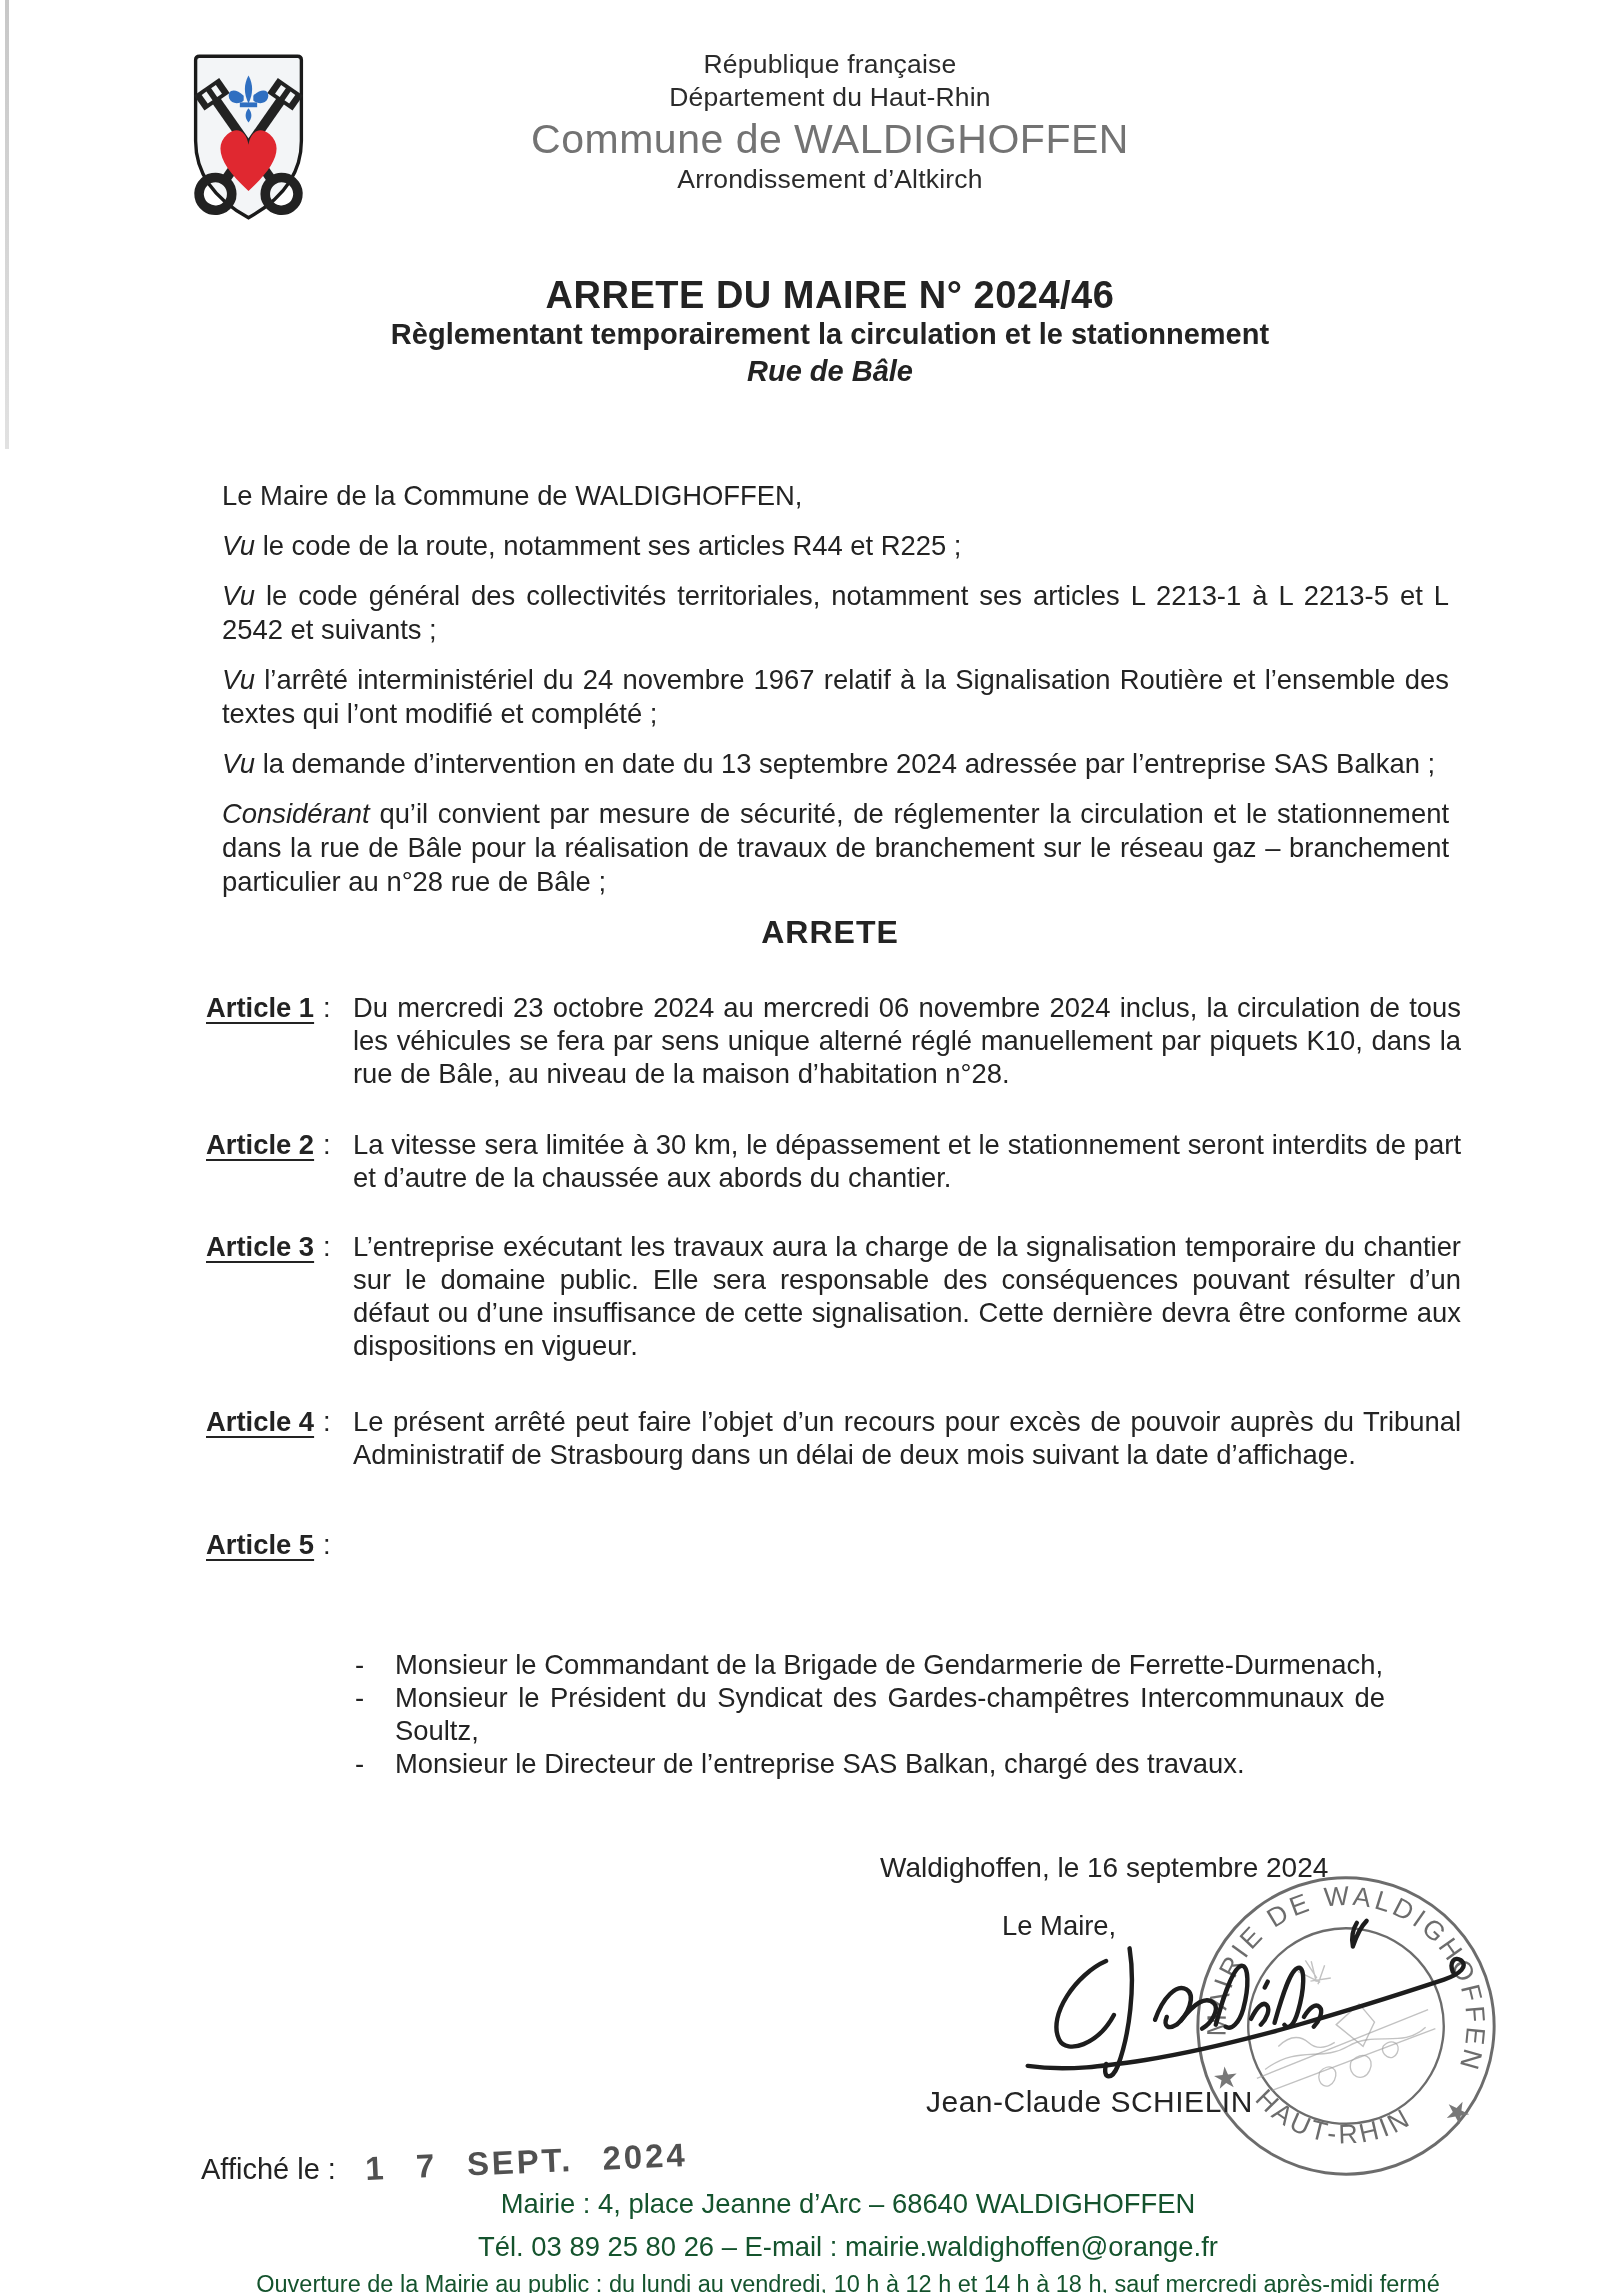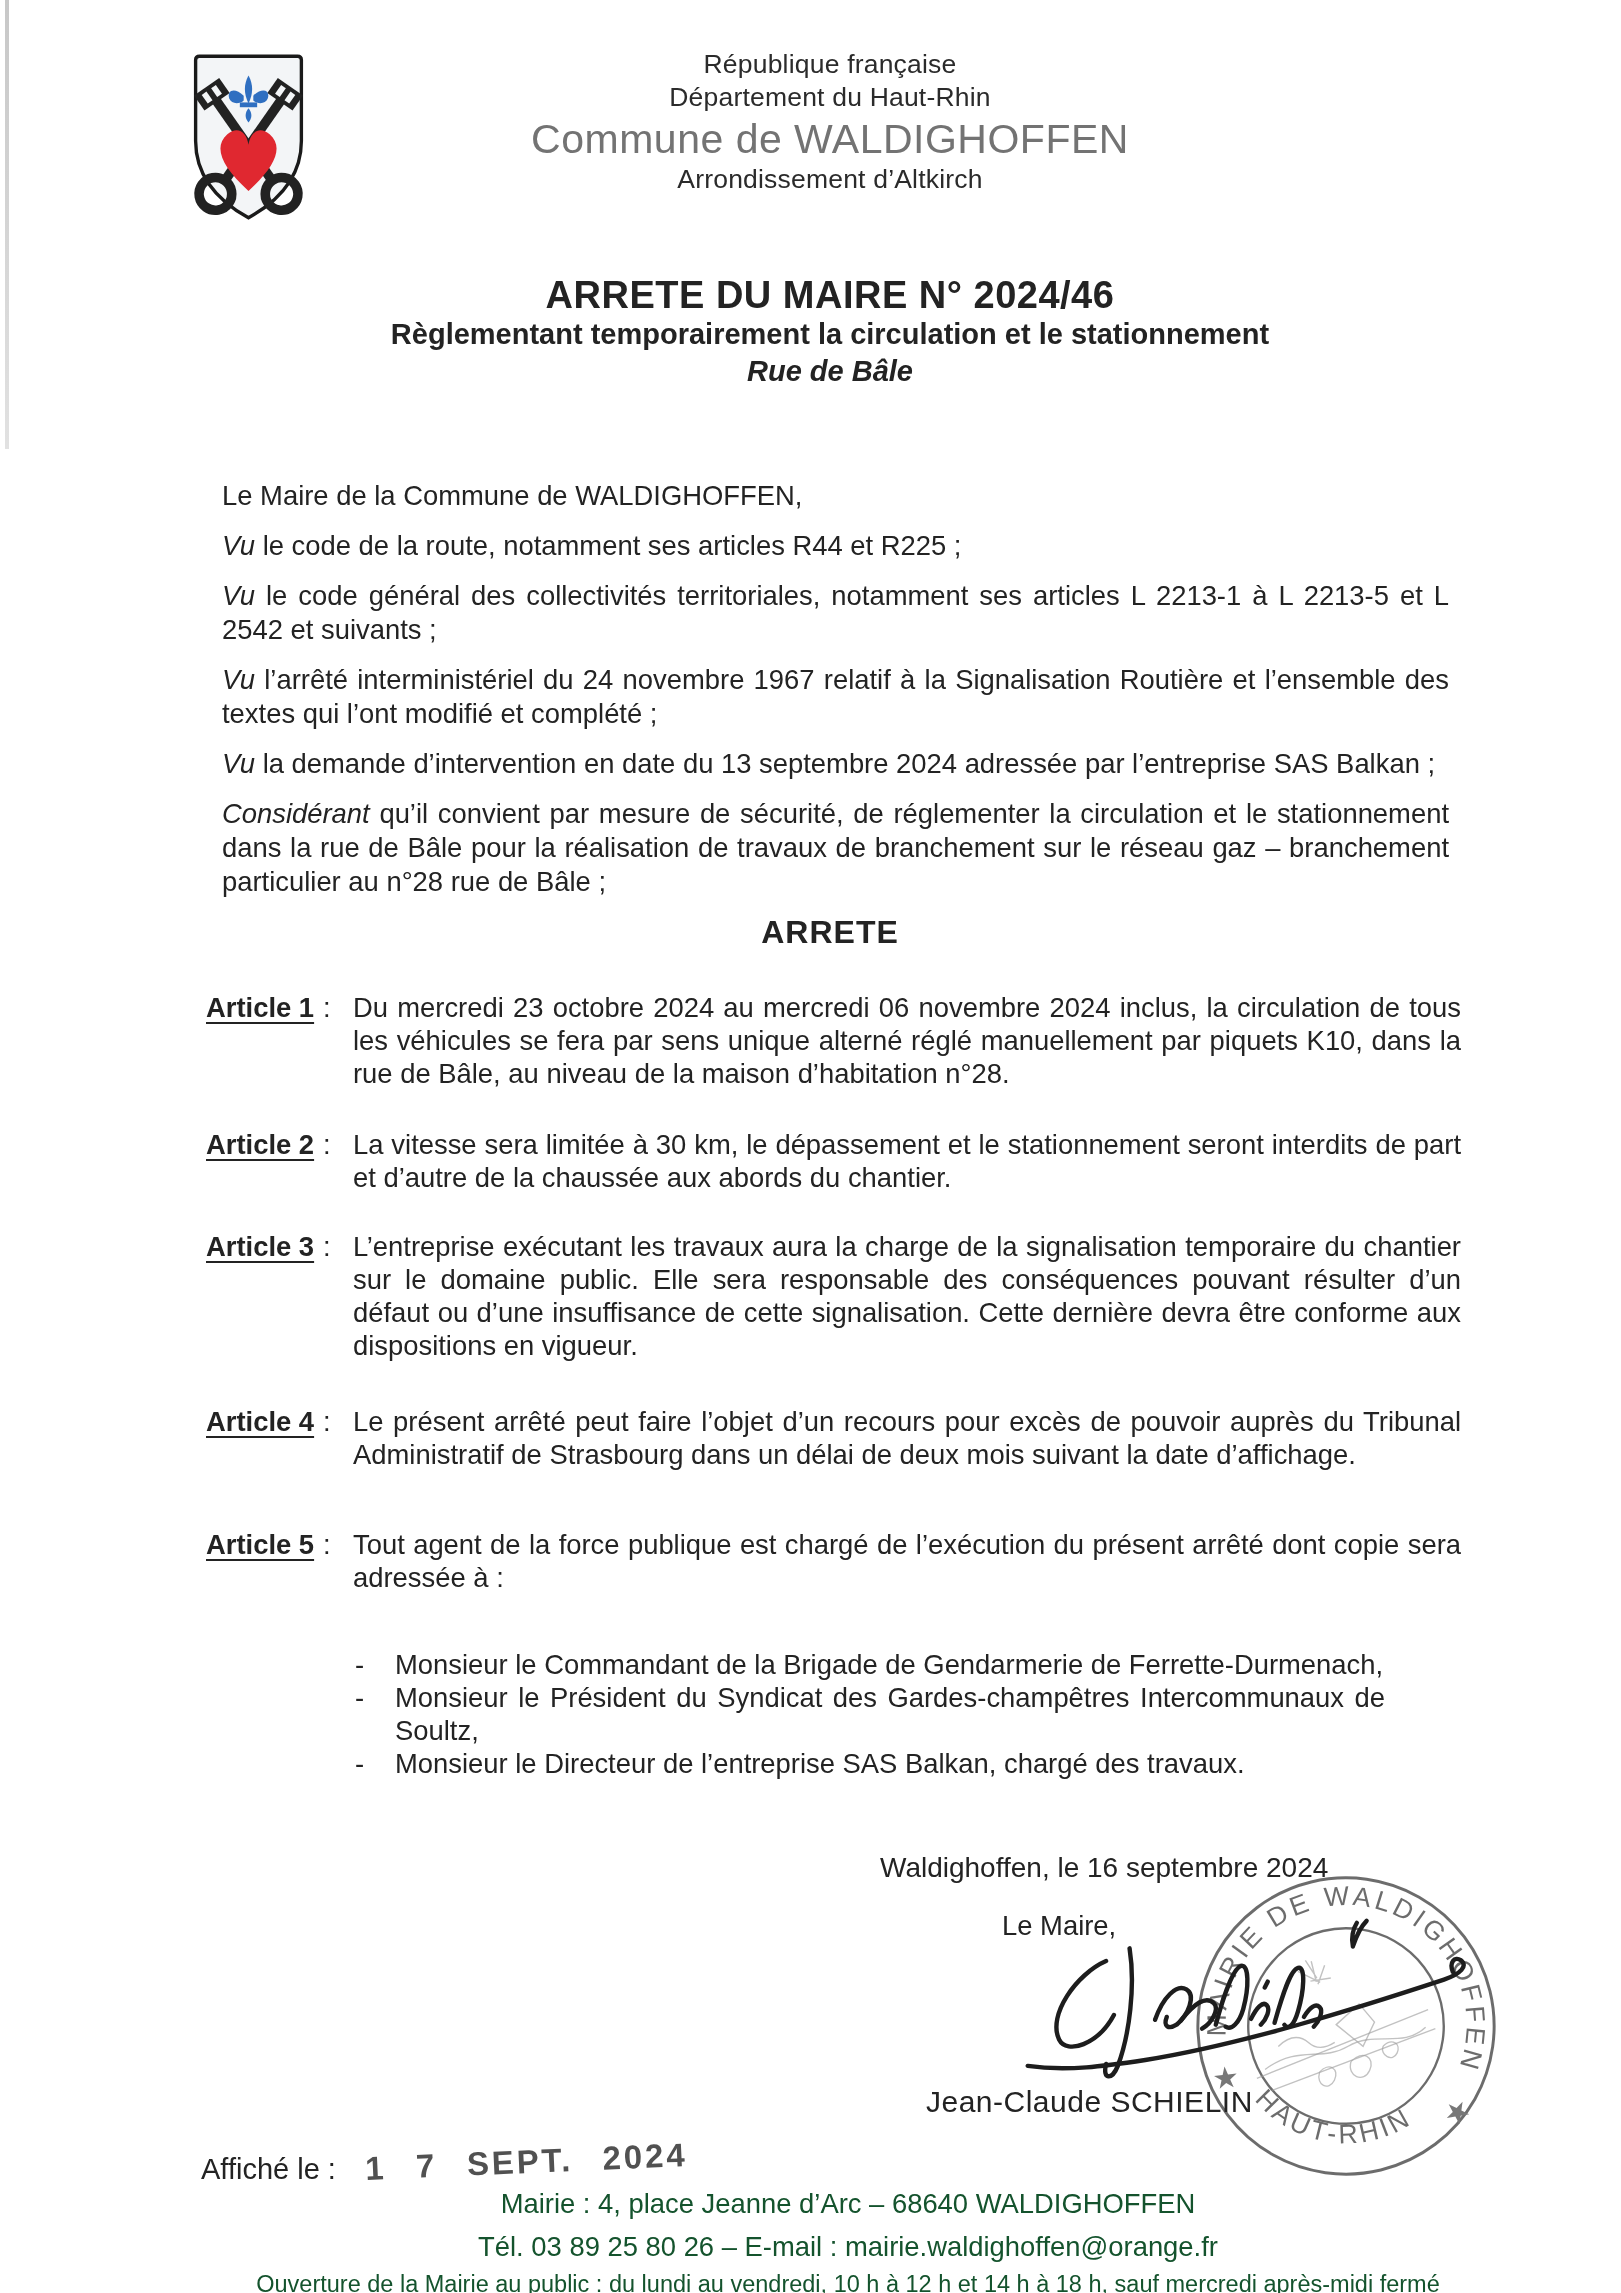--- a/index.html
+++ b/index.html
@@ -132,21 +132,20 @@
   <div class="article a3">
     <div class="article-label"><span class="ul">Article 3</span><span class="sep">:</span></div>
     <div class="article-text">L’entreprise exécutant les travaux aura la charge de la signalisation temporaire du chantier sur le domaine public. Elle sera responsable des conséquences pouvant résulter d’un défaut ou d’une insuffisance de cette signalisation. Cette dernière devra être conforme aux dispositions en vigueur.</div>
   </div>
   <div class="article a4">
     <div class="article-label"><span class="ul">Article 4</span><span class="sep">:</span></div>
     <div class="article-text">Le présent arrêté peut faire l’objet d’un recours pour excès de pouvoir auprès du Tribunal Administratif de Strasbourg dans un délai de deux mois suivant la date d’affichage.</div>
   </div>
   <div class="article a5">
     <div class="article-label"><span class="ul">Article 5</span><span class="sep">:</span></div>
-    <div class="article-text">Tout agent de la force publique est chargé de l’exécution du présent arrêté dont copie sera adressée à :</div>
   </div>
 
   <div class="recipients">
     <div class="recipient">
         <span class="dash">-</span>
         <span class="recipient-text">Monsieur le Commandant de la Brigade de Gendarmerie de Ferrette-Durmenach,</span>
       </div>
     <div class="recipient">
         <span class="dash">-</span>
         <span class="recipient-text">Monsieur le Président du Syndicat des Gardes-champêtres Intercommunaux de Soultz,</span>

